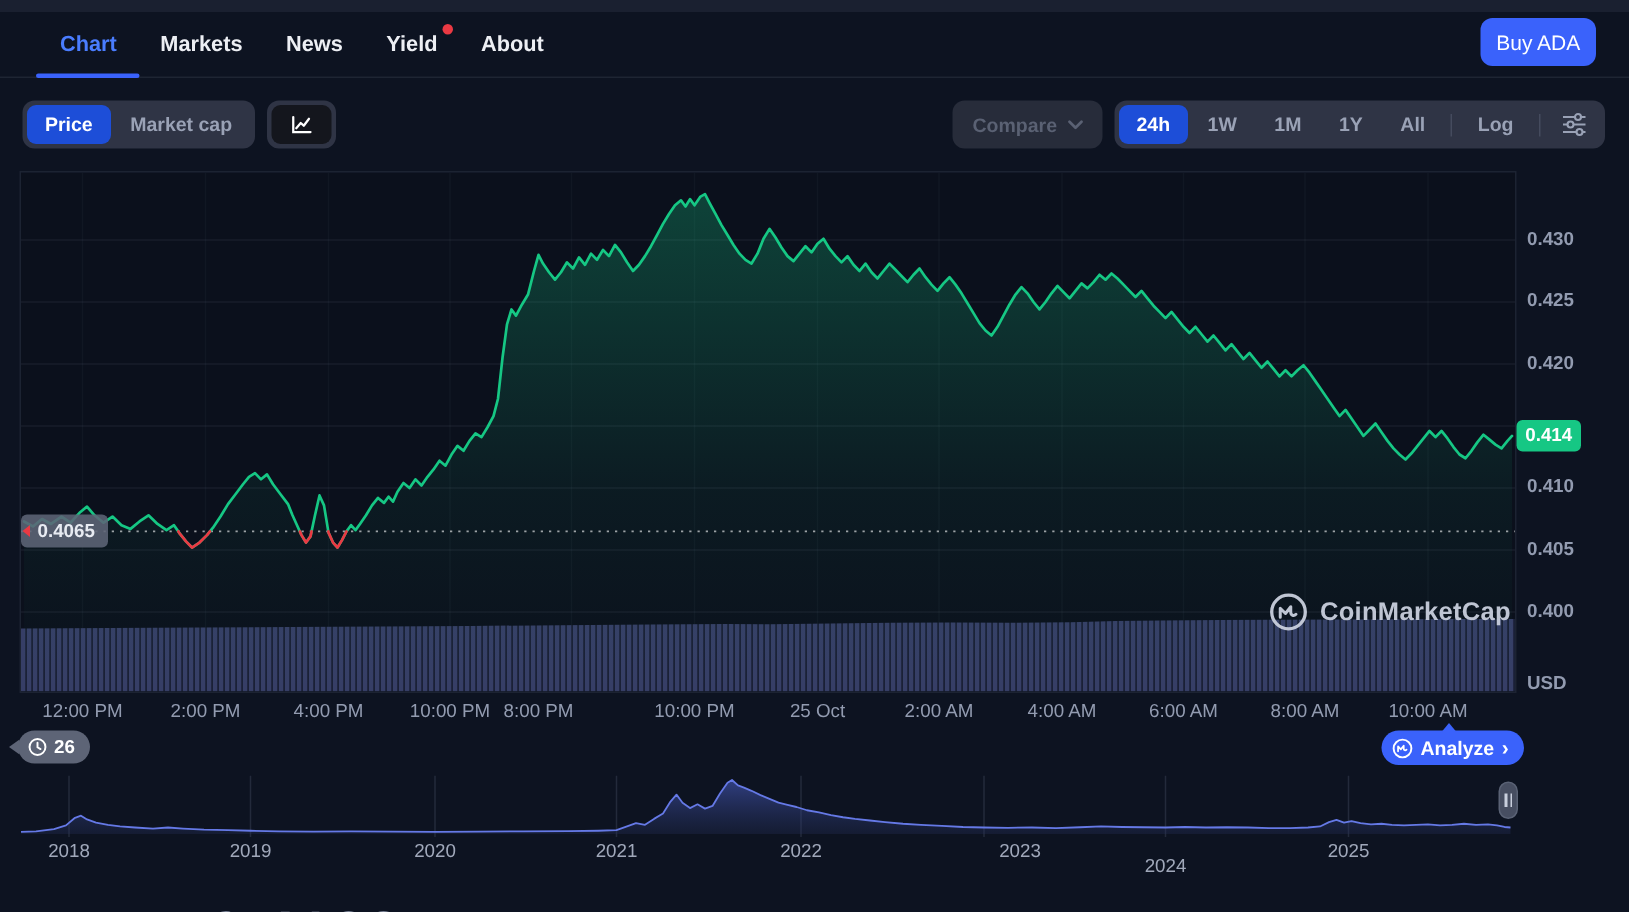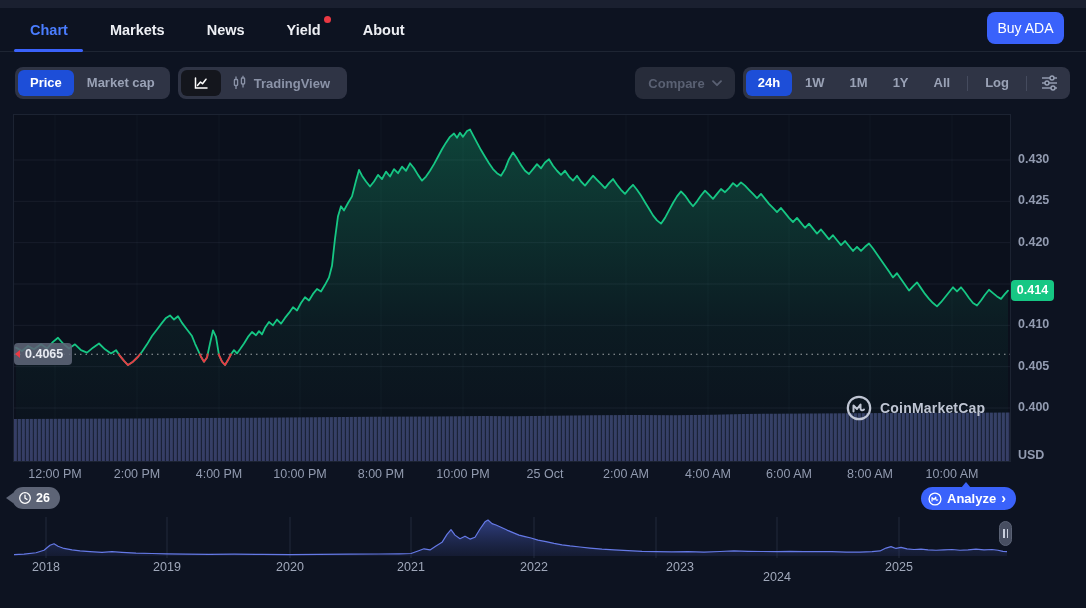--- a/index.html
+++ b/index.html
@@ -2,21 +2,21 @@
 <html><head>
 <meta charset="utf-8">
 <style>
   html,body{margin:0;padding:0;}
   body{position:relative;width:1086px;height:608px;overflow:hidden;background:#0d1321;
        font-family:"Liberation Sans","DejaVu Sans",sans-serif;-webkit-font-smoothing:antialiased;}
   
   .topstrip{position:absolute;top:0;left:0;right:0;height:8px;background:#1a2030;}
   
   .nav{position:absolute;top:8px;left:0;right:0;height:44px;border-bottom:1px solid #1e2533;
-       display:flex;align-items:center;padding-left:30px;gap:42px;box-sizing:border-box;}
+       display:flex;align-items:center;padding-left:40px;gap:29px;box-sizing:border-box;}
   .nav-tab{font-size:14.5px;font-weight:700;color:#edeff4;cursor:pointer;position:relative;
            height:100%;display:flex;align-items:center;}
   .nav-tab.active{color:#4a7dff;}
   .nav-tab.active::after{content:"";position:absolute;left:-16px;right:-15px;bottom:-1px;height:3px;
            background:#3a62fb;border-radius:2px;}
   .notif-dot{position:absolute;top:8px;right:-10px;width:7px;height:7px;border-radius:50%;background:#ea3943;}
   .buy-btn{position:absolute;top:12px;right:22px;width:77px;height:32px;background:#3a62fb;color:#fff;
            font-size:14px;font-weight:400;border:none;border-radius:8px;cursor:pointer;
            font-family:inherit;}
   
@@ -59,21 +59,21 @@
   #history-badge::before{content:"";position:absolute;left:-6px;top:6px;width:0;height:0;
        border-top:5px solid transparent;border-bottom:5px solid transparent;border-right:7px solid #5d6476;}
   #analyze-btn{position:absolute;left:921px;top:487px;height:23px;background:#3a62fb;border-radius:12px;
        display:flex;align-items:center;gap:5px;padding:0 10px 0 7px;color:#fff;font-size:13px;
        font-weight:700;border:none;cursor:pointer;font-family:inherit;}
   #analyze-btn::before{content:"";position:absolute;top:-5px;left:40px;width:0;height:0;
        border-left:5px solid transparent;border-right:5px solid transparent;border-bottom:6px solid #3a62fb;}
   #analyze-btn .chev{font-size:14px;line-height:1;margin-top:-1px;}
   
   #watermark{position:absolute;left:846px;top:395px;display:flex;align-items:center;gap:8px;opacity:0.95;}
-  #watermark .wm-text{font-size:14px;font-weight:600;color:#c9cfdd;letter-spacing:0.2px;}
+  #watermark .wm-text{font-size:17px;font-weight:600;color:#c9cfdd;letter-spacing:0.2px;}
   
   #mini-plot{position:absolute;left:14px;top:517px;width:996px;height:41px;}
   #years-row{position:absolute;left:14px;top:560px;width:996px;height:16px;}
   .year-lab{position:absolute;transform:translateX(-50%);font-size:12.5px;color:#a0a8ba;}
   #nav-handle{position:absolute;left:999px;top:521px;width:13px;height:25px;background:#474e61;
        border:1px solid #5a6275;border-radius:7px;display:flex;align-items:center;justify-content:center;
        gap:2px;cursor:ew-resize;box-sizing:border-box;}
   #nav-handle i{display:block;width:1.5px;height:9px;background:#c9cfdd;}
   
   #below-fold{position:absolute;left:140px;top:601px;width:430px;height:7px;overflow:hidden;
@@ -108,31 +108,20 @@
   <div class="seg">
     <span class="opt active">Price</span>
     <span class="opt">Market cap</span>
   </div>
   <div class="seg gap8">
     <span class="icon-opt active">
       <svg width="16" height="16" viewBox="0 0 16 16">
         <path d="M2.5 3 V13 H14" stroke="#ffffff" stroke-width="1.5" fill="none" stroke-linecap="round"></path>
         <path d="M4.5 10.5 L7.5 7 L9.5 8.8 L13 4.2" stroke="#ffffff" stroke-width="1.5" fill="none" stroke-linecap="round" stroke-linejoin="round"></path>
       </svg>
-    </span>
-    <span class="tv-opt">
-      <svg width="15" height="16" viewBox="0 0 15 16">
-        <line x1="4" y1="1.5" x2="4" y2="4.5" stroke="#8b93a8" stroke-width="1.3"></line>
-        <rect x="2.4" y="4.5" width="3.2" height="6" rx="0.8" stroke="#8b93a8" stroke-width="1.3" fill="none"></rect>
-        <line x1="4" y1="10.5" x2="4" y2="14" stroke="#8b93a8" stroke-width="1.3"></line>
-        <line x1="11" y1="0.8" x2="11" y2="3" stroke="#8b93a8" stroke-width="1.3"></line>
-        <rect x="9.4" y="3" width="3.2" height="6" rx="0.8" stroke="#8b93a8" stroke-width="1.3" fill="none"></rect>
-        <line x1="11" y1="9" x2="11" y2="12.5" stroke="#8b93a8" stroke-width="1.3"></line>
-      </svg>
-      <span>TradingView</span>
     </span>
   </div>
 
   <button class="compare-btn">
     <span>Compare</span>
     <svg width="10" height="7" viewBox="0 0 10 7">
       <path d="M1 1.2 L5 5.2 L9 1.2" stroke="#5a6173" stroke-width="1.8" fill="none" stroke-linecap="round" stroke-linejoin="round"></path>
     </svg>
   </button>
 
@@ -217,21 +206,21 @@
 <div id="baseline-label" style="top: 343.27px;">
   <span class="caret"></span>
   <span>0.4065</span>
 </div>
 
 <div id="x-axis">
     <div class="x-lab" style="left: 41px;">12:00 PM</div>
     <div class="x-lab" style="left: 123px;">2:00 PM</div>
     <div class="x-lab" style="left: 205px;">4:00 PM</div>
     <div class="x-lab" style="left: 286px;">10:00 PM</div>
-    <div class="x-lab" style="left: 367px;">8:00 PM</div>
+    <div class="x-lab" style="left: 345px;">8:00 PM</div>
     <div class="x-lab" style="left: 449px;">10:00 PM</div>
     <div class="x-lab" style="left: 531px;">25 Oct</div>
     <div class="x-lab" style="left: 612px;">2:00 AM</div>
     <div class="x-lab" style="left: 694px;">4:00 AM</div>
     <div class="x-lab" style="left: 775px;">6:00 AM</div>
     <div class="x-lab" style="left: 856px;">8:00 AM</div>
     <div class="x-lab" style="left: 938px;">10:00 AM</div>
   </div>
 
 <div id="history-badge">

